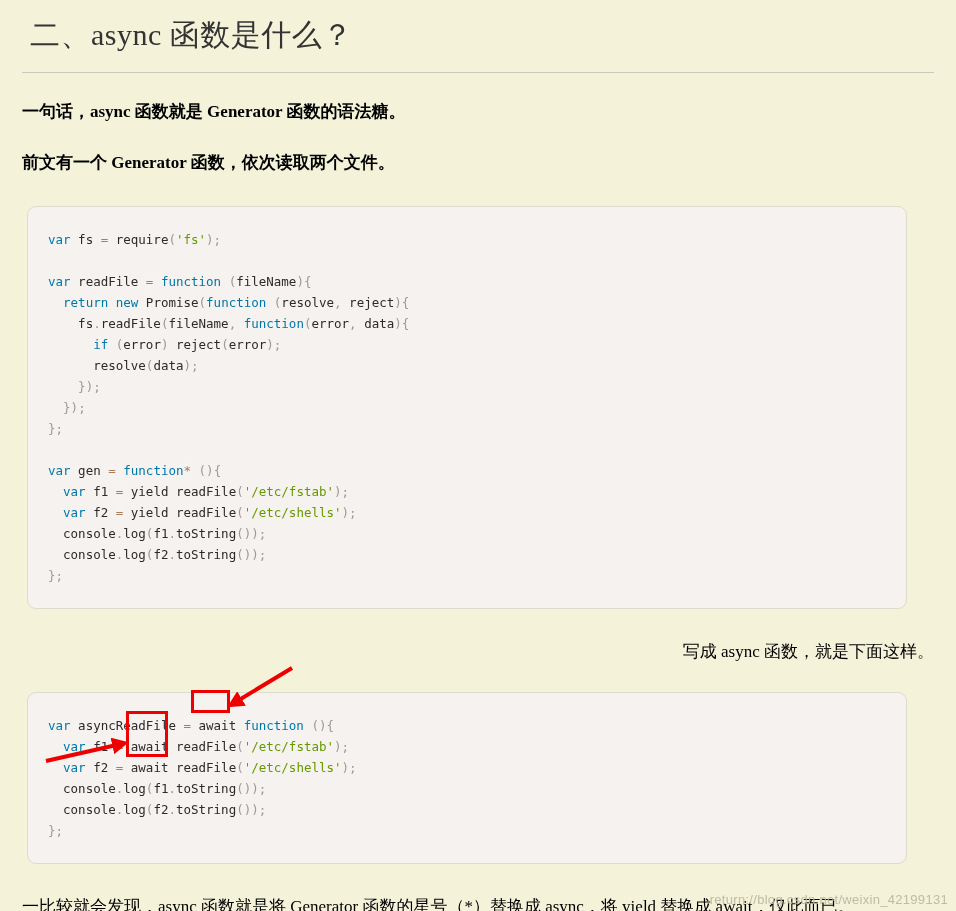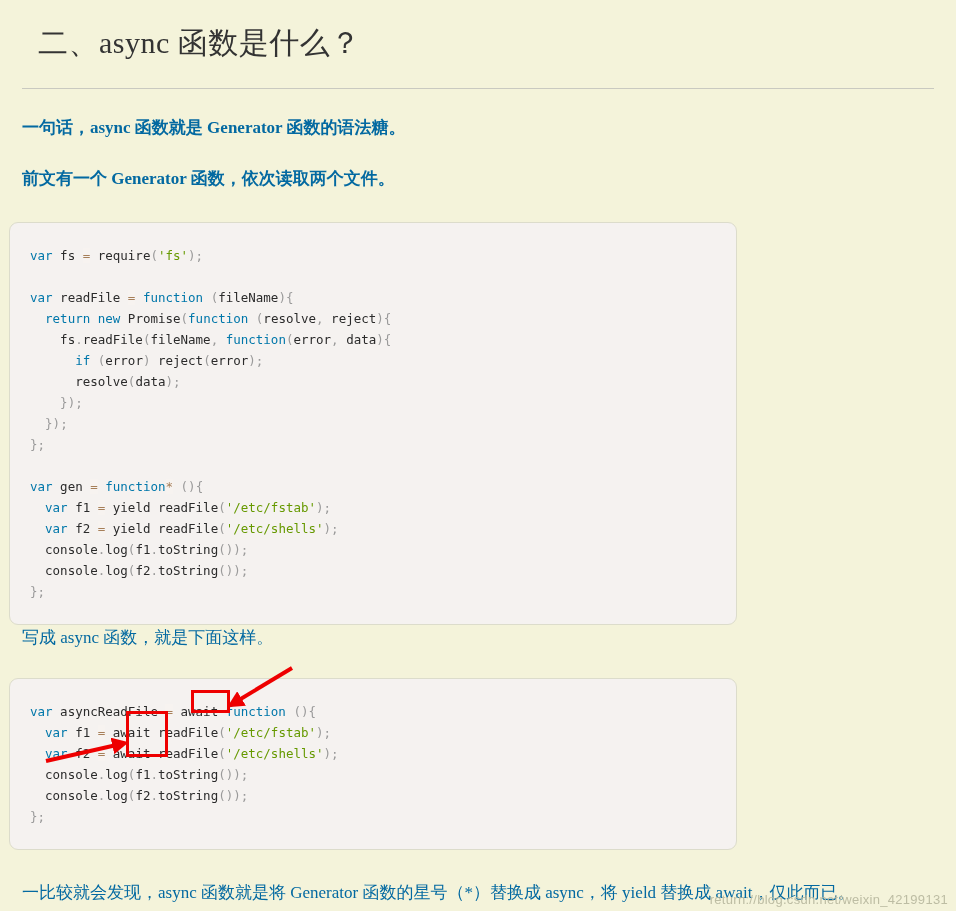--- a/index.html
+++ b/index.html
@@ -14,61 +14,61 @@
     color: #1a1a1a;
     overflow: hidden;
     position: relative;
   }
 
   
   .page-title {
     font-size: 30px;
     font-weight: normal;
     color: #333333;
-    margin: 16px;
+    margin: 8px;
     padding: 8px 0 10px 22px;
     letter-spacing: 0.5px;
     line-height: 1.25;
   }
   .title-divider {
     height: 1px;
     background: #c9c9c0;
     margin: 0 22px 0 22px;
     width: 912px;
   }
 
   
   .para {
     margin: 0;
     padding: 0 22px;
     font-size: 17px;
     line-height: 1.5;
-    color: #0369a1;
+    color: #000000;
   }
   .para.lead {
     font-weight: bold;
     padding-top: 26px;
     font-size: 17px;
   }
   .para.intro {
     padding-top: 26px;
     font-weight: bold;
   }
   .para.mid {
     padding-top: 0px;
   }
   .para.tail {
     padding-top: 0px;
   }
 
   
   .code-wrap {
     position: relative;
-    margin: 0 9px;
-    width: 728px;
+    margin: 0 27px;
+    width: 880px;
   }
   pre.code-block {
     margin: 0;
     background: #f5f2f0;
     border: 1px solid #dcdccb;
     border-radius: 9px;
     padding: 22px 20px 22px 20px;
     font-family: "DejaVu Sans Mono", "Liberation Mono", monospace;
     font-size: 12.5px;
     line-height: 21px;
@@ -132,21 +132,21 @@
 <span class="tok-pun">}</span><span class="tok-pun">;</span>
 
 <span class="tok-kw">var</span><span class="tok-plain"> gen </span><span class="tok-op">=</span><span class="tok-plain"> </span><span class="tok-kw">function</span><span class="tok-op">*</span><span class="tok-plain"> </span><span class="tok-pun">()</span><span class="tok-pun">{</span>
 <span class="tok-plain">  </span><span class="tok-kw">var</span><span class="tok-plain"> f1 </span><span class="tok-op">=</span><span class="tok-plain"> yield readFile</span><span class="tok-pun">(</span><span class="tok-str">'/etc/fstab'</span><span class="tok-pun">)</span><span class="tok-pun">;</span>
 <span class="tok-plain">  </span><span class="tok-kw">var</span><span class="tok-plain"> f2 </span><span class="tok-op">=</span><span class="tok-plain"> yield readFile</span><span class="tok-pun">(</span><span class="tok-str">'/etc/shells'</span><span class="tok-pun">)</span><span class="tok-pun">;</span>
 <span class="tok-plain">  console</span><span class="tok-pun">.</span><span class="tok-plain">log</span><span class="tok-pun">(</span><span class="tok-plain">f1</span><span class="tok-pun">.</span><span class="tok-plain">toString</span><span class="tok-pun">())</span><span class="tok-pun">;</span>
 <span class="tok-plain">  console</span><span class="tok-pun">.</span><span class="tok-plain">log</span><span class="tok-pun">(</span><span class="tok-plain">f2</span><span class="tok-pun">.</span><span class="tok-plain">toString</span><span class="tok-pun">())</span><span class="tok-pun">;</span>
 <span class="tok-pun">}</span><span class="tok-pun">;</span></pre>
 </div>
 
-<p class="para mid" style="">写成 async 函数，就是下面这样。</p>
+<p class="para mid" style="padding-top:30px;text-align:right;">写成 async 函数，就是下面这样。</p>
 
 <div class="code-wrap" style="margin-top:28px;">
   <pre class="code-block" id="code-1"><span class="tok-kw">var</span><span class="tok-plain"> asyncReadFile </span><span class="tok-op">=</span><span class="tok-plain"> await </span><span class="tok-kw">function</span><span class="tok-plain"> </span><span class="tok-pun">()</span><span class="tok-pun">{</span>
 <span class="tok-plain">  </span><span class="tok-kw">var</span><span class="tok-plain"> f1 </span><span class="tok-op">=</span><span class="tok-plain"> await readFile</span><span class="tok-pun">(</span><span class="tok-str">'/etc/fstab'</span><span class="tok-pun">)</span><span class="tok-pun">;</span>
 <span class="tok-plain">  </span><span class="tok-kw">var</span><span class="tok-plain"> f2 </span><span class="tok-op">=</span><span class="tok-plain"> await readFile</span><span class="tok-pun">(</span><span class="tok-str">'/etc/shells'</span><span class="tok-pun">)</span><span class="tok-pun">;</span>
 <span class="tok-plain">  console</span><span class="tok-pun">.</span><span class="tok-plain">log</span><span class="tok-pun">(</span><span class="tok-plain">f1</span><span class="tok-pun">.</span><span class="tok-plain">toString</span><span class="tok-pun">())</span><span class="tok-pun">;</span>
 <span class="tok-plain">  console</span><span class="tok-pun">.</span><span class="tok-plain">log</span><span class="tok-pun">(</span><span class="tok-plain">f2</span><span class="tok-pun">.</span><span class="tok-plain">toString</span><span class="tok-pun">())</span><span class="tok-pun">;</span>
 <span class="tok-pun">}</span><span class="tok-pun">;</span></pre>
 </div>
 

